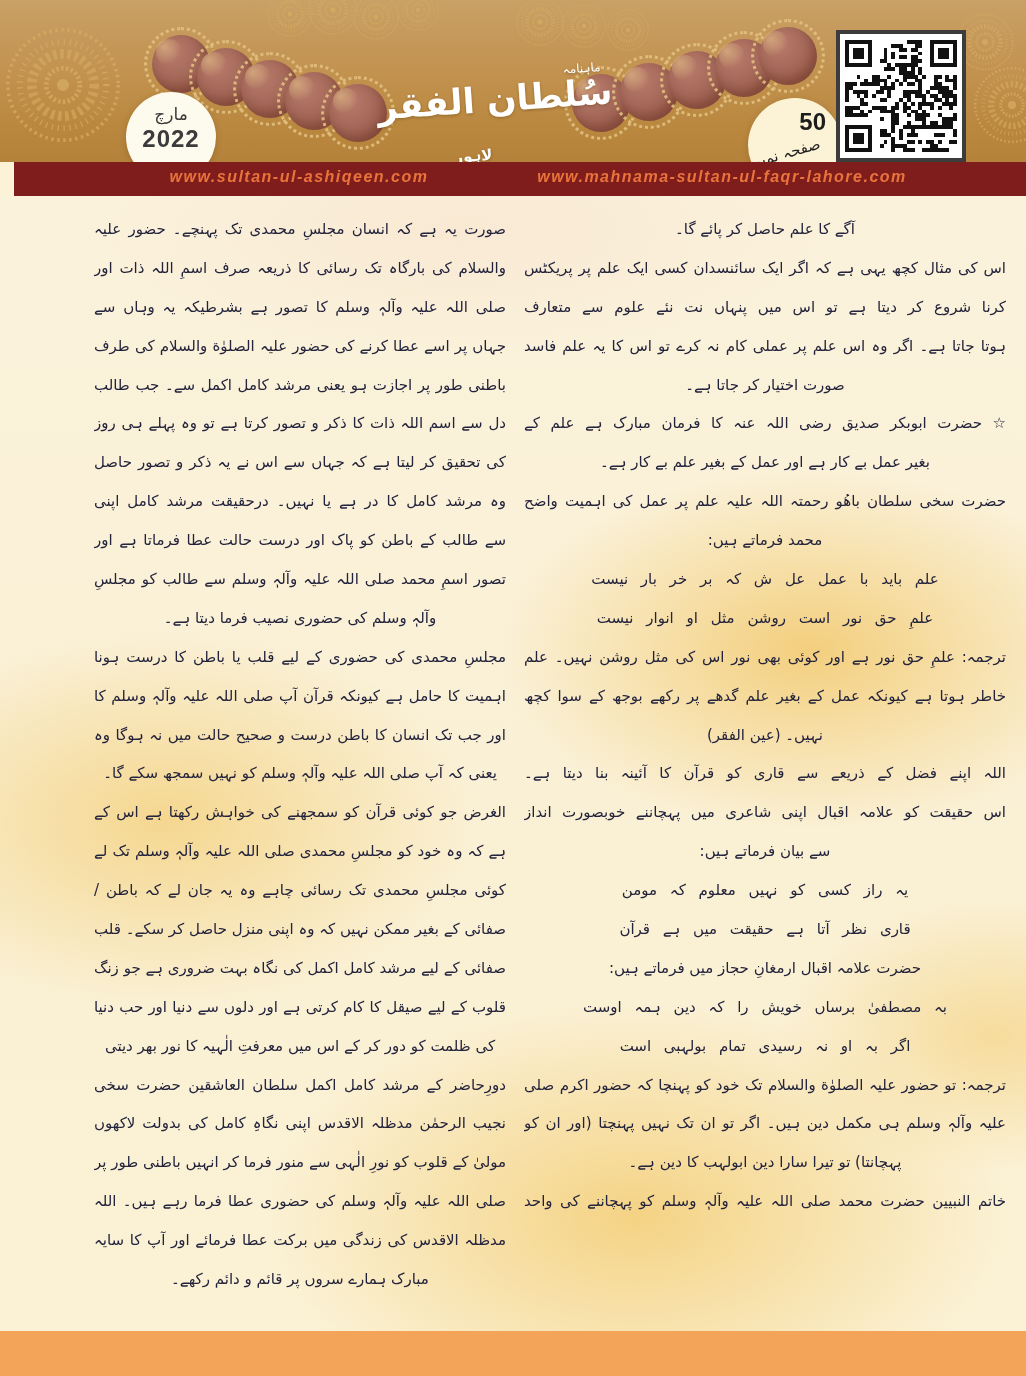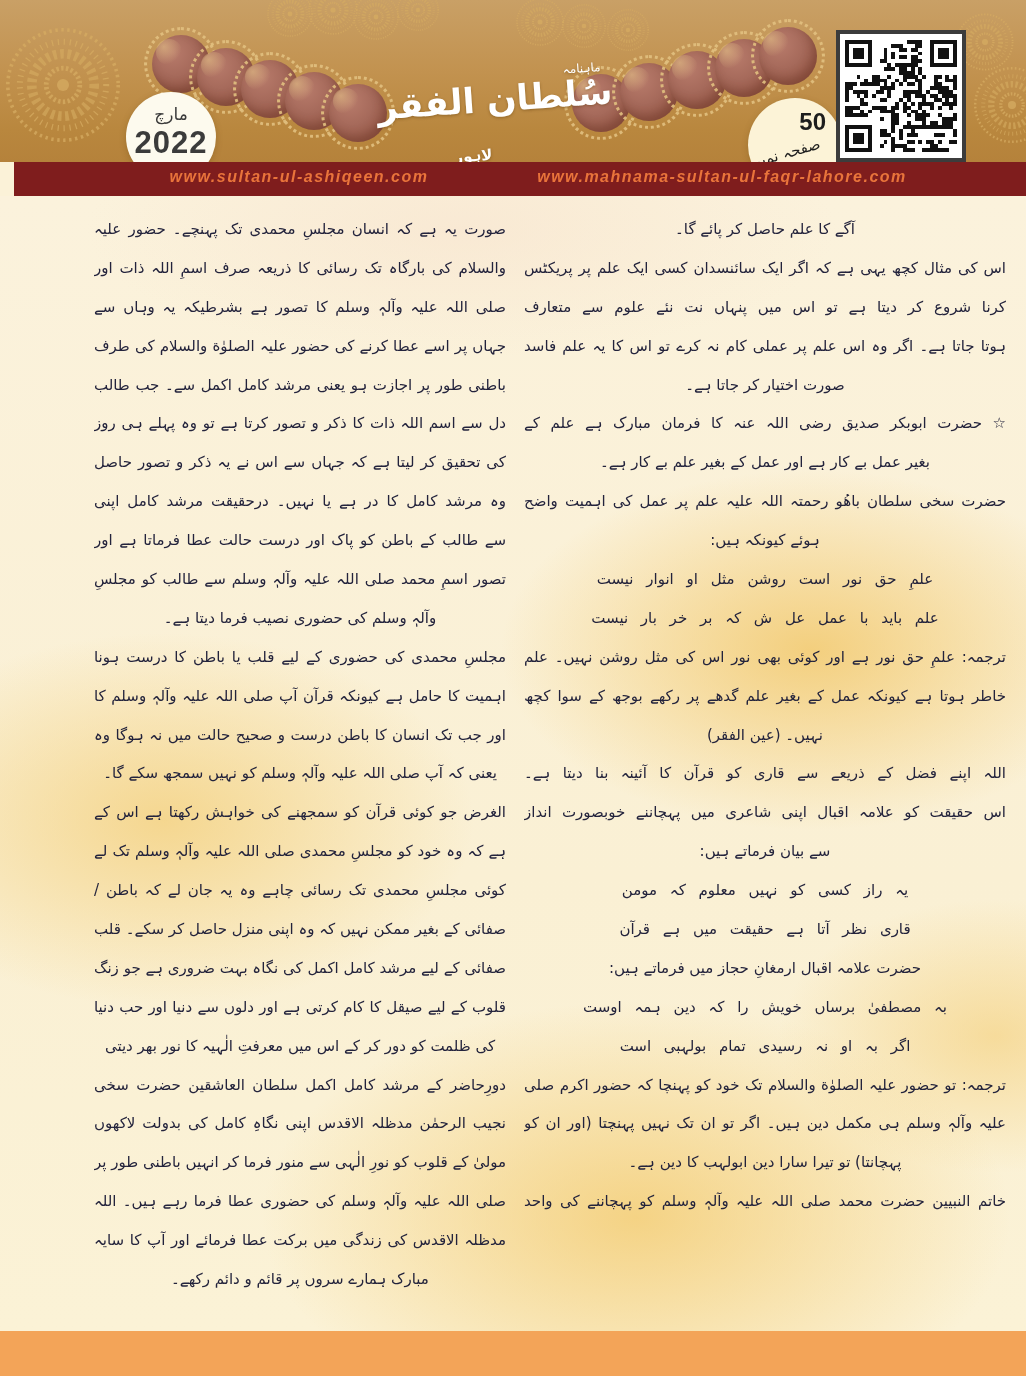--- a/index.html
+++ b/index.html
@@ -14,21 +14,21 @@
   .medallion{position:absolute;width:58px;height:58px;border-radius:50%;
     background:radial-gradient(circle at 36% 30%,#B87B6B 0%,#A5695A 45%,#93523F 100%);
     box-shadow:inset -4px -6px 10px rgba(90,40,25,.35);}
   .medallion::before{content:"";position:absolute;inset:-8px;border:3px dotted rgba(226,192,128,.9);border-radius:50%;}
   .medallion::after{content:"";position:absolute;left:4px;top:4px;width:26px;height:26px;border-radius:50%;
     background:radial-gradient(circle at 30% 30%,rgba(235,203,140,.55),rgba(235,203,140,0) 70%);}
 
   .issue-badge{position:absolute;left:126px;top:92px;width:90px;height:90px;border-radius:50%;
     background:#FDFAEE;box-shadow:0 2px 6px rgba(110,75,20,.35);text-align:center;z-index:5;}
   .issue-badge .month{font-size:17px;color:#3B3B3B;margin-top:12px;}
-  .issue-badge .year{font-family:"Liberation Sans",sans-serif;font-size:31px;font-weight:bold;color:#3B3B3B;letter-spacing:1px;margin-top:1px;}
+  .issue-badge .year{font-family:"Liberation Sans",sans-serif;font-size:24px;font-weight:bold;color:#3B3B3B;letter-spacing:1px;margin-top:1px;}
 
   .logo{position:absolute;left:418px;top:68px;width:196px;height:104px;color:#FFFFFF;z-index:5;
     transform:rotate(-4deg);text-shadow:0 1px 3px rgba(95,60,10,.45);direction:rtl;}
   .logo .l-top{position:absolute;right:10px;top:-2px;font-size:12px;}
   .logo .l-main{position:absolute;right:0;top:10px;width:100%;font-size:35px;font-weight:bold;text-align:center;white-space:nowrap;}
   .logo .l-city{position:absolute;left:34px;bottom:10px;font-size:15px;font-weight:bold;}
 
   .page-badge{position:absolute;left:748px;top:98px;width:94px;height:94px;border-radius:50%;
     background:#FCF3D7;box-shadow:0 2px 6px rgba(110,75,20,.3);z-index:5;}
   .page-badge .num{position:absolute;right:16px;top:10px;font-family:"Liberation Sans",sans-serif;font-size:24px;font-weight:bold;color:#1d1d1d;}
@@ -518,23 +518,23 @@
   <div class="content">
     <div class="col col-right" id="col-right">
         <div class="line c">آگے کا علم حاصل کر پائے گا۔</div>
         <div class="line j">اس کی مثال کچھ یہی ہے کہ اگر ایک سائنسدان کسی ایک علم پر پریکٹس</div>
         <div class="line j">کرنا شروع کر دیتا ہے تو اس میں پنہاں نت نئے علوم سے متعارف</div>
         <div class="line j">ہوتا جاتا ہے۔ اگر وہ اس علم پر عملی کام نہ کرے تو اس کا یہ علم فاسد</div>
         <div class="line c">صورت اختیار کر جاتا ہے۔</div>
         <div class="line j">☆   حضرت ابوبکر صدیق رضی اللہ عنہ کا فرمان مبارک ہے علم کے</div>
         <div class="line c">بغیر عمل بے کار ہے اور عمل کے بغیر علم بے کار ہے۔</div>
         <div class="line j">حضرت سخی سلطان باھُو رحمتہ اللہ علیہ علم پر عمل کی اہمیت واضح کرتے</div>
-        <div class="line c">ہوئے کیونکہ ہیں:</div>
+        <div class="line c">محمد فرماتے ہیں:</div>
+        <div class="line couplet">علم باید با عمل عل ش کہ بر خر بار نیست</div>
         <div class="line couplet">علمِ حق نور است روشن مثل او انوار نیست</div>
-        <div class="line couplet">علم باید با عمل عل ش کہ بر خر بار نیست</div>
         <div class="line j">ترجمہ: علمِ حق نور ہے اور کوئی بھی نور اس کی مثل روشن نہیں۔ علم عمل کی</div>
         <div class="line j">خاطر ہوتا ہے کیونکہ عمل کے بغیر علم گدھے پر رکھے بوجھ کے سوا کچھ</div>
         <div class="line c">نہیں۔ (عین الفقر)</div>
         <div class="line j">اللہ اپنے فضل کے ذریعے سے قاری کو قرآن کا آئینہ بنا دیتا ہے۔</div>
         <div class="line j">اس حقیقت کو علامہ اقبال اپنی شاعری میں پہچاننے خوبصورت انداز</div>
         <div class="line c">سے بیان فرماتے ہیں:</div>
         <div class="line couplet">یہ راز کسی کو نہیں معلوم کہ مومن</div>
         <div class="line couplet">قاری نظر آتا ہے حقیقت میں ہے قرآن</div>
         <div class="line c">حضرت علامہ اقبال ارمغانِ حجاز میں فرماتے ہیں:</div>
         <div class="line couplet">بہ مصطفیٰ برساں خویش را کہ دین ہمہ اوست</div>

